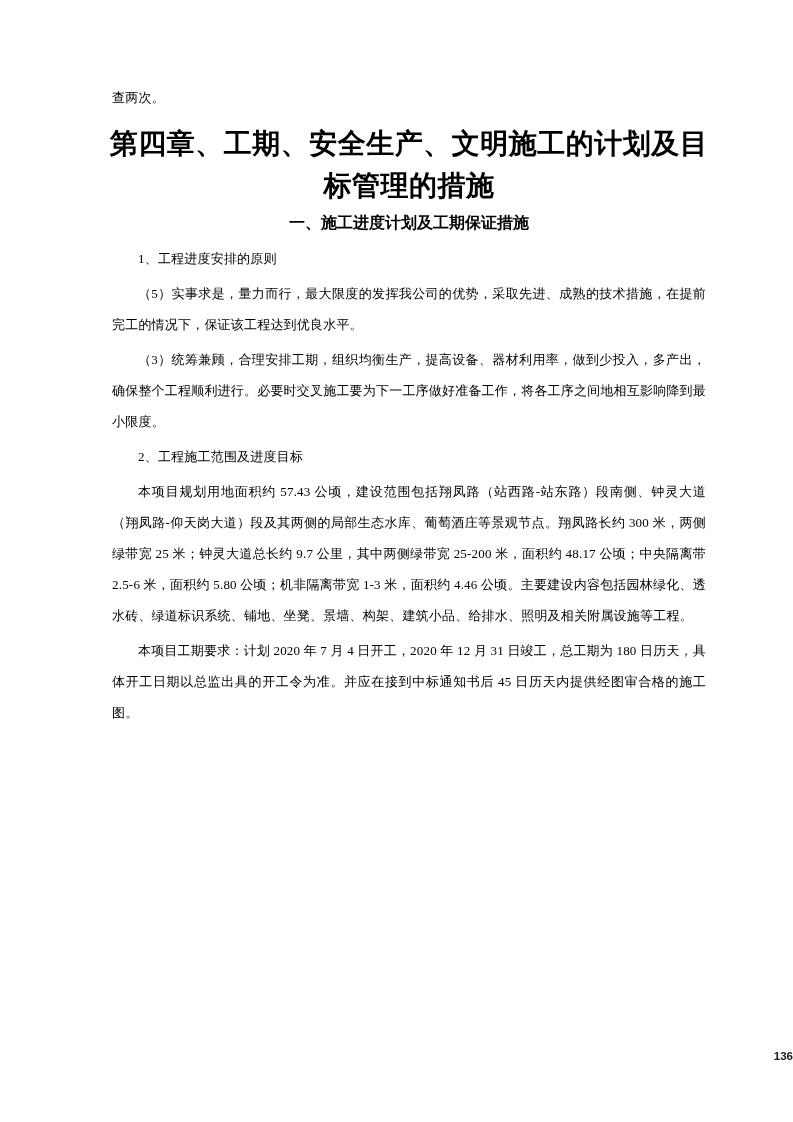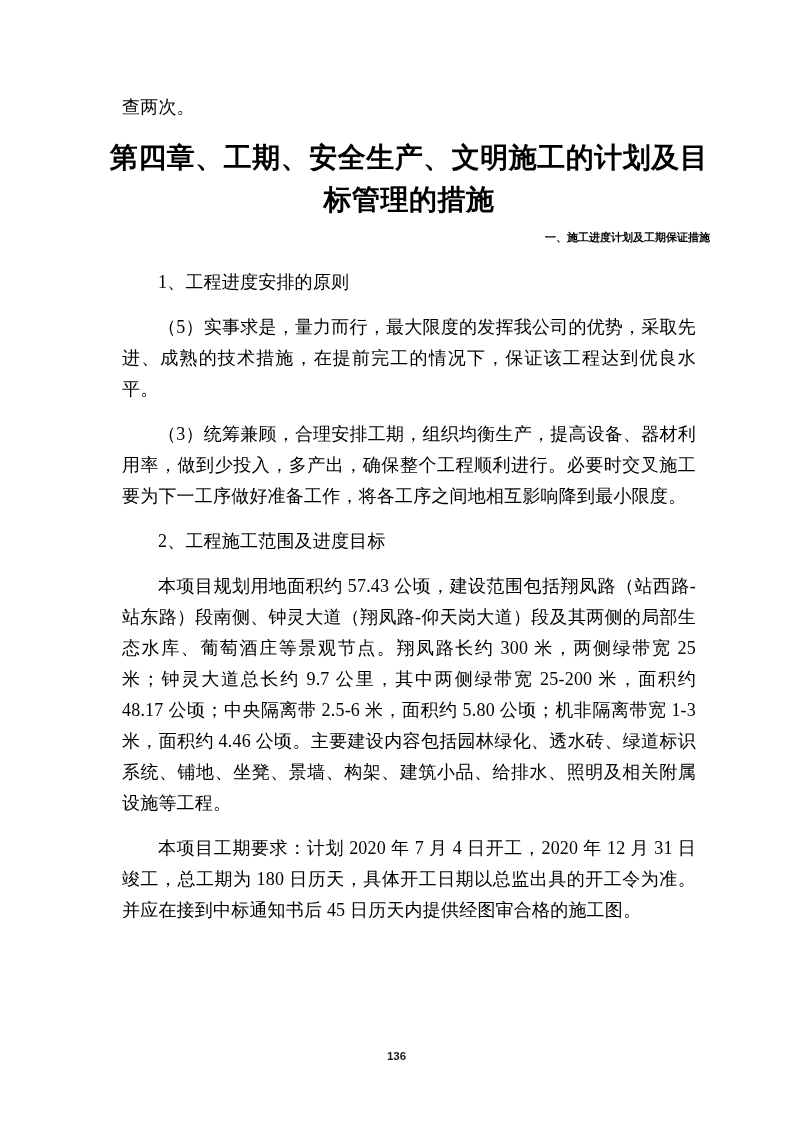--- a/index.html
+++ b/index.html
@@ -16,51 +16,51 @@
     font-family: "Liberation Serif", "DejaVu Serif", serif;
     overflow: hidden;
   }
   .content {
     position: absolute;
     left: 108px;
     top: 78px;
     width: 602px;
   }
   .body-par {
-    font-size: 18px;
+    font-size: 13px;
     line-height: 31px;
-    margin: 14px;
+    margin: 4px;
     text-align: justify;
     text-indent: 2em;
     letter-spacing: 0.2px;
   }
   .no-indent {
     text-indent: 0;
   }
   .chapter-heading {
     font-size: 28px;
     font-weight: bold;
     text-align: center;
     line-height: 42px;
     margin: 10px 0 0 0;
     letter-spacing: 0.5px;
   }
   .section-heading {
-    font-size: 11px;
+    font-size: 16px;
     font-weight: bold;
     line-height: 32px;
     margin: 0 0 2px 0;
-    text-align: right;
+    text-align: center;
   }
   .page-number {
     position: absolute;
     left: 0;
     right: 0;
     top: 1050px;
-    text-align: center;
+    text-align: right;
     font-family: "Liberation Sans", "DejaVu Sans", sans-serif;
     font-size: 11.5px;
     font-weight: 600;
     color: #1a1a1a;
   }
 </style>
 </head>
 <body>
 
 <div class="page">

